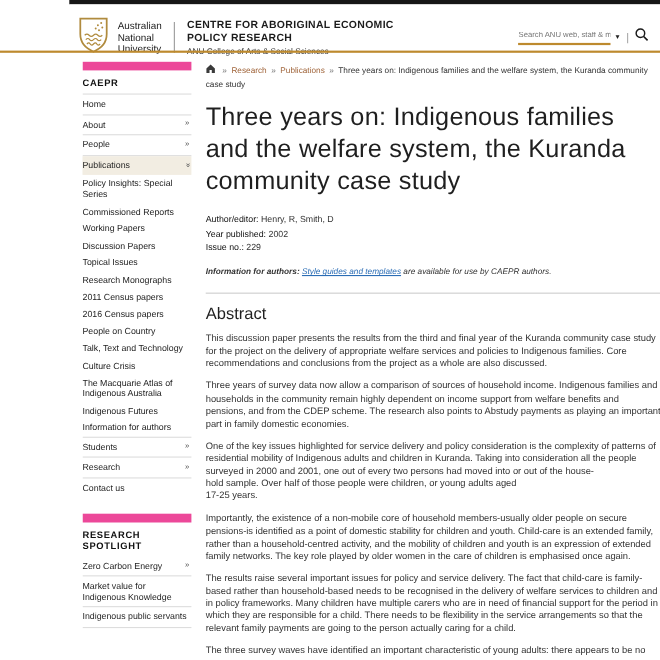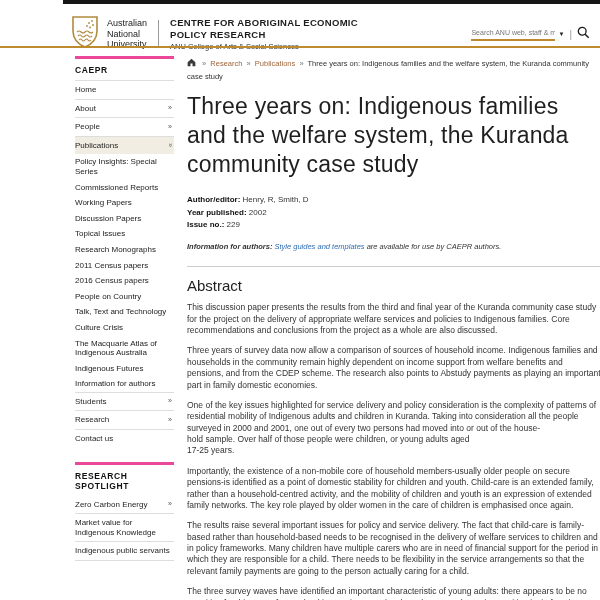--- a/index.html
+++ b/index.html
@@ -21,44 +21,44 @@
   .search-input { border:none; border-bottom:2px solid #bd8a2e; font-size:7px; width:84px; color:#666; padding:2px 0 3px; outline:none; font-family:inherit; background:transparent; }
   .dd { font-size:6px; color:#222; margin:0 5px 0 3px; cursor:pointer; }
   .vbar { color:#999; font-size:10px; margin-right:5px; }
   .goldrule { position:absolute; top:46px; left:0; right:0; height:2px; background:#bd8a2e; }
 
   
   .layout { position:absolute; top:56px; left:75px; right:0; bottom:0; display:flex; overflow:hidden; }
 
   
   .sidebar { width:99px; flex:none; font-size:8px; }
-  .snav-title { font-weight:bold; font-size:8.5px; letter-spacing:.6px; padding:6px 0 5px; border-top:3px solid #ec4899; color:#111; }
+  .snav-title { font-weight:bold; font-size:8.5px; letter-spacing:.6px; padding:6px 0 5px; border-top:8px solid #ec4899; color:#111; }
   ul.snav, ul.subnav { list-style:none; margin:0; padding:0; }
   .snav > li { border-top:1px solid #ddd; }
   .itm { display:flex; justify-content:space-between; align-items:center; padding:4px 2px 4px 0; color:#1f1f1f; cursor:pointer; line-height:1.2; }
   .arrow { color:#555; font-size:7px; flex:none; }
   .active-item { background:#f2ede2; border-left:3px solid #bd8a2e; margin-left:-7px; padding-left:4px; }
   .chev-down { display:inline-block; transform:rotate(90deg); font-size:7px; color:#555; }
   .subnav { padding:2px 0 4px 8px; }
   .subnav li { padding:3px 0; color:#222; line-height:1.2; cursor:pointer; }
   .side-section { margin-top:14px; }
 
   
   .main { margin-left:13px; width:414px; flex:none; }
   .breadcrumb { font-size:7.5px; color:#555; line-height:1.55; margin-top:2px; }
   .crumb-link { color:#a0653b; cursor:pointer; }
   .crumb-sep { color:#777; margin:0 2px; }
   .crumb-current { color:#333; }
   .home-icon { display:inline-block; vertical-align:-1px; margin-right:2px; cursor:pointer; }
   h1.title { font-size:23px; font-weight:400; color:#1f1f1f; line-height:1.26; margin:10px 0 15px; letter-spacing:.2px; }
   .meta { font-size:8px; line-height:1.55; color:#333; }
-  .meta .lbl { font-weight:bold; color:#111; }
+  .meta .lbl { font-weight:normal; color:#111; }
   .info-note { font-size:7.5px; font-style:italic; margin-top:11px; color:#333; }
   .info-note .lbl { font-weight:bold; }
-  .info-link { color:#2b6db5; cursor:pointer; }
+  .info-link { color:#2b6db5; text-decoration:underline; cursor:pointer; }
   hr.sep { border:none; border-top:1px solid #ccc; margin:15px 0 10px; }
   h2.abstract { font-size:15px; font-weight:400; color:#1f1f1f; margin:0 0 8px; }
   .para { font-size:8.5px; line-height:1.34; margin:0 0 9px; white-space:pre-line; color:#333; }
 </style>
 </head>
 <body>
 
 <div class="topstrip"></div>
 
 <header class="site-header">

